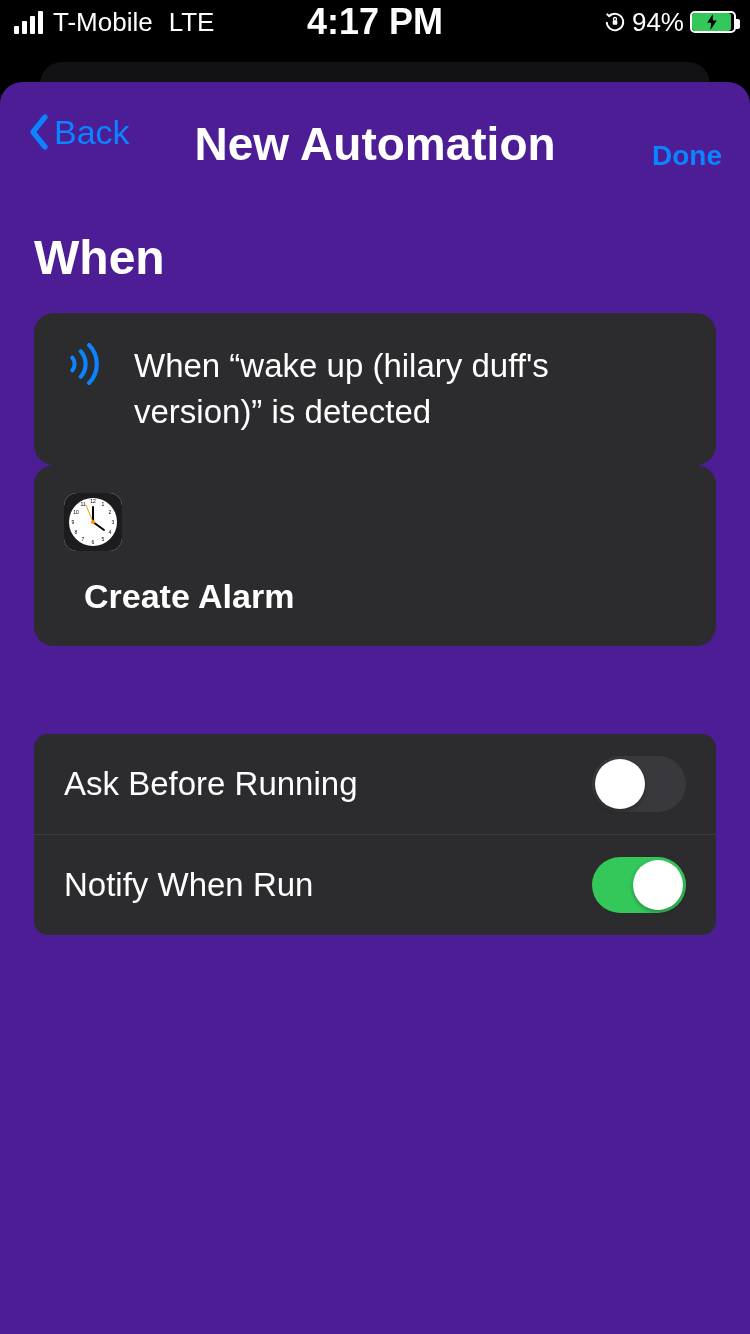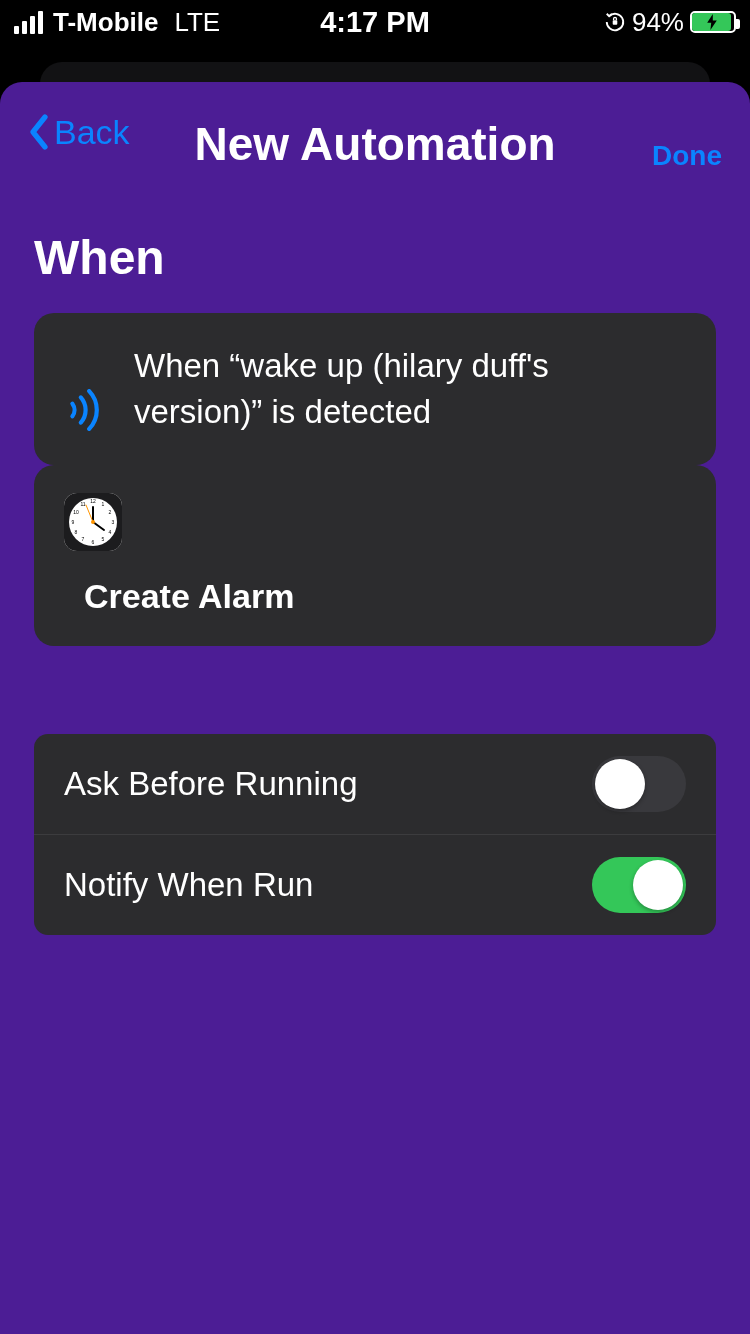--- a/index.html
+++ b/index.html
@@ -21,31 +21,31 @@
   .status-bar {
     height: 44px;
     display: flex;
     align-items: center;
     justify-content: space-between;
     padding: 0 14px;
     font-size: 26px;
     font-weight: 600;
   }
   .status-left { display: flex; align-items: center; gap: 10px; }
-  .status-center { position: absolute; left: 50%; transform: translateX(-50%); font-size: 29px; font-weight: 600; }
+  .status-center { position: absolute; left: 50%; transform: translateX(-50%); font-size: 36px; font-weight: 600; }
   .status-right { display: flex; align-items: center; gap: 6px; }
 
   .signal-bars { display: flex; align-items: flex-end; gap: 3px; }
   .signal-bars span { width: 5px; background:#fff; border-radius:1px; }
   .signal-bars span:nth-child(1){height:8px;}
   .signal-bars span:nth-child(2){height:13px;}
   .signal-bars span:nth-child(3){height:18px;}
   .signal-bars span:nth-child(4){height:23px;}
 
-  .carrier { font-size: 26px; font-weight: 700; }
+  .carrier { font-size: 26px; font-weight: 400; }
   .net { font-size: 26px; font-weight: 400; margin-left: 6px; }
 
   .lock-icon { display:inline-flex; }
   .battery-pct { font-size: 26px; font-weight: 400; }
   .battery {
     width: 46px; height: 22px;
     border: 2px solid #fff; border-radius: 5px;
     position: relative;
     display:flex; align-items:center;
   }
@@ -107,21 +107,21 @@
     margin-bottom: 28px;
   }
 
   .card {
     background:#2c2c2e;
     border-radius: 20px;
     padding: 30px 30px;
   }
 
   .when-card {
-    display:flex; align-items:flex-end; gap:28px;
+    display:flex; align-items:flex-start; gap:28px;
   }
   .sound-icon { color:#0a84ff; flex-shrink:0; }
   .when-text {
     font-size: 33px;
     line-height: 1.4;
   }
 
   .do-card { padding: 28px 30px 30px 30px; }
   .clock-icon {
     width: 58px; height:58px;

